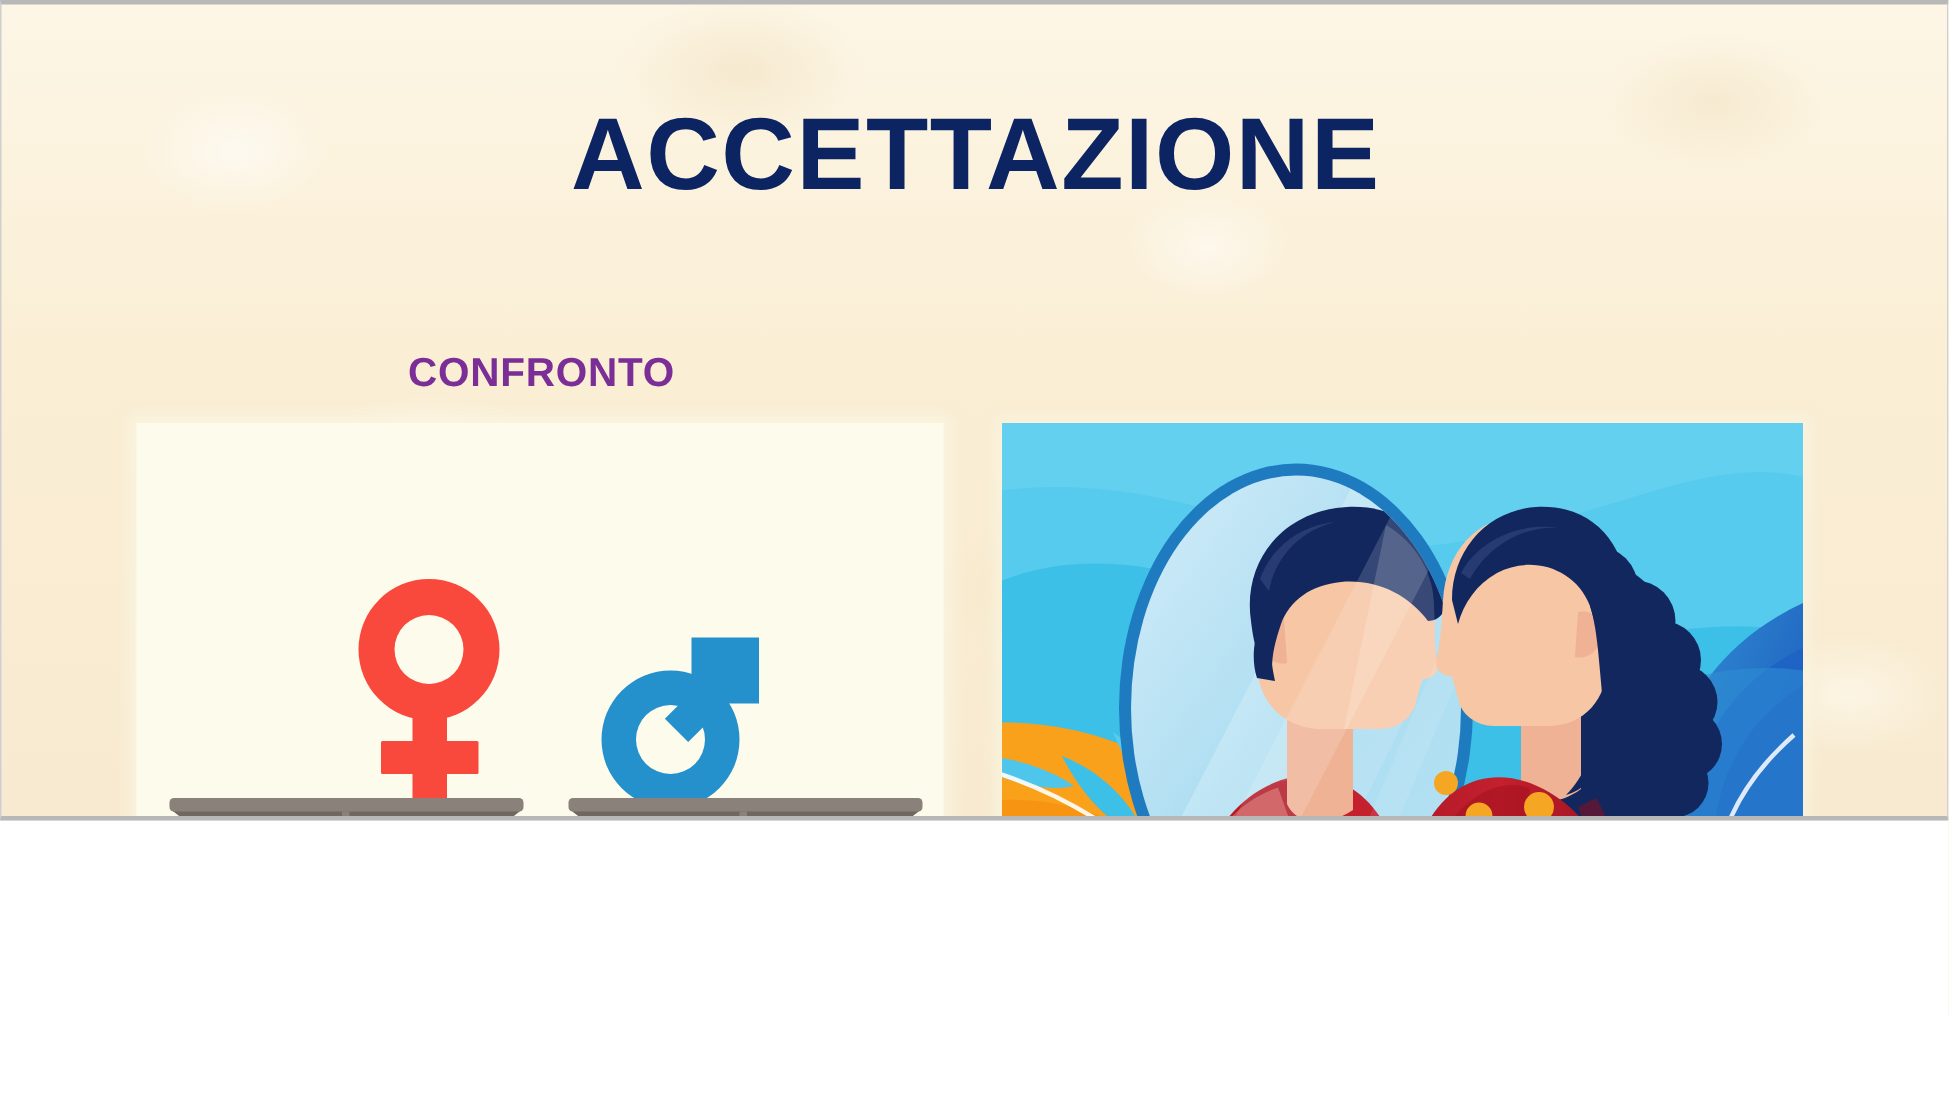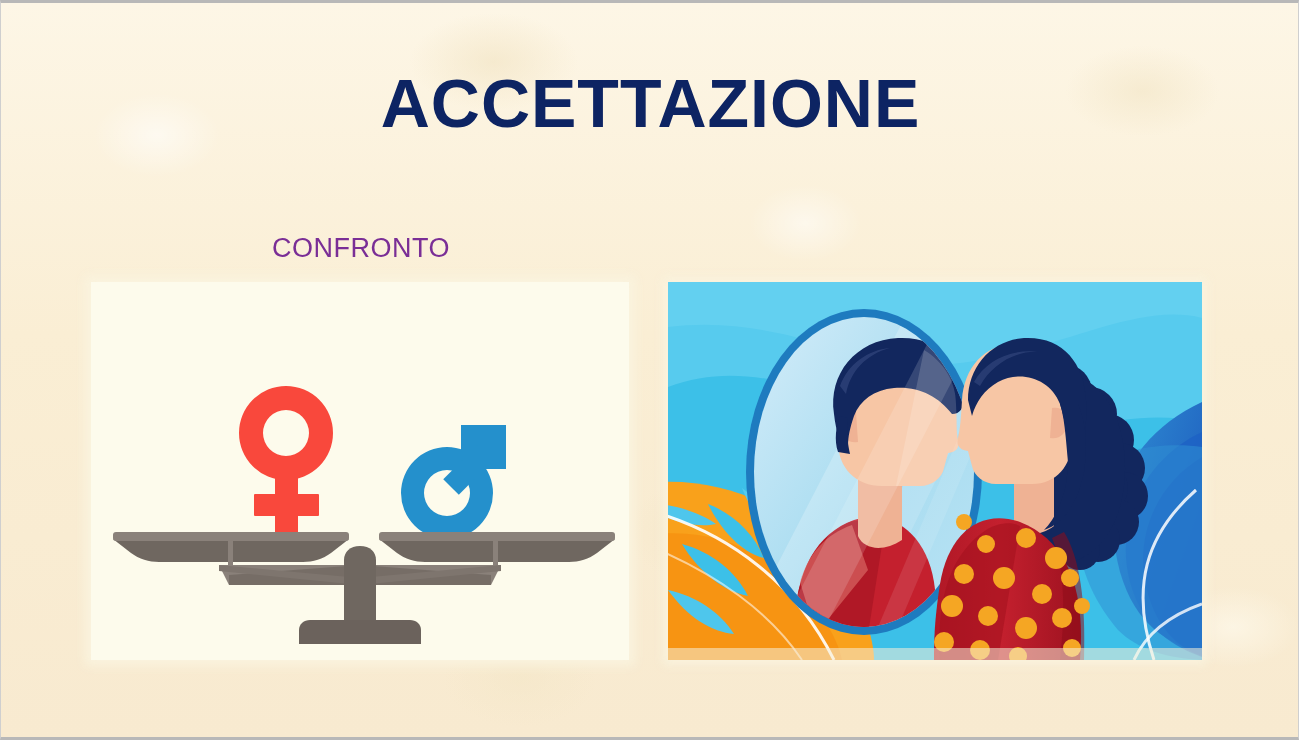--- a/index.html
+++ b/index.html
@@ -12,21 +12,21 @@
     height: 740px;
     overflow: hidden;
     font-family: "Liberation Sans", sans-serif;
     background: #ffffff;
   }
 
   
   #slide {
     position: relative;
     width: 1299px;
-    height: 740px;
+    height: 547px;
     box-sizing: border-box;
     border-top: 3px solid #b8b8b8;
     border-bottom: 3px solid #b8b8b8;
     border-left: 1px solid #cfcfcf;
     border-right: 1px solid #cfcfcf;
     background-color: #fbf0d7;
     background-image:
       radial-gradient(ellipse 90px 60px at 12% 18%, rgba(255,255,255,.55), rgba(255,255,255,0) 70%),
       radial-gradient(ellipse 120px 70px at 38% 8%,  rgba(240,225,190,.55), rgba(255,255,255,0) 70%),
       radial-gradient(ellipse 80px 55px at 62% 30%,  rgba(255,255,255,.5),  rgba(255,255,255,0) 70%),
@@ -51,21 +51,21 @@
     font-weight: bold;
     letter-spacing: 1px;
     color: #0d2463;
     line-height: 1;
     white-space: nowrap;
   }
   .sub-label {
     position: absolute;
     top: 232px;
     font-size: 27px;
-    font-weight: normal;
+    font-weight: bold;
     letter-spacing: .5px;
     color: #7a2e96;
     line-height: 1;
     white-space: nowrap;
     text-align: center;
   }
   #label-left  { left: 180px; width: 360px; }
   #label-right { left: 753px; width: 360px; }
 
   

